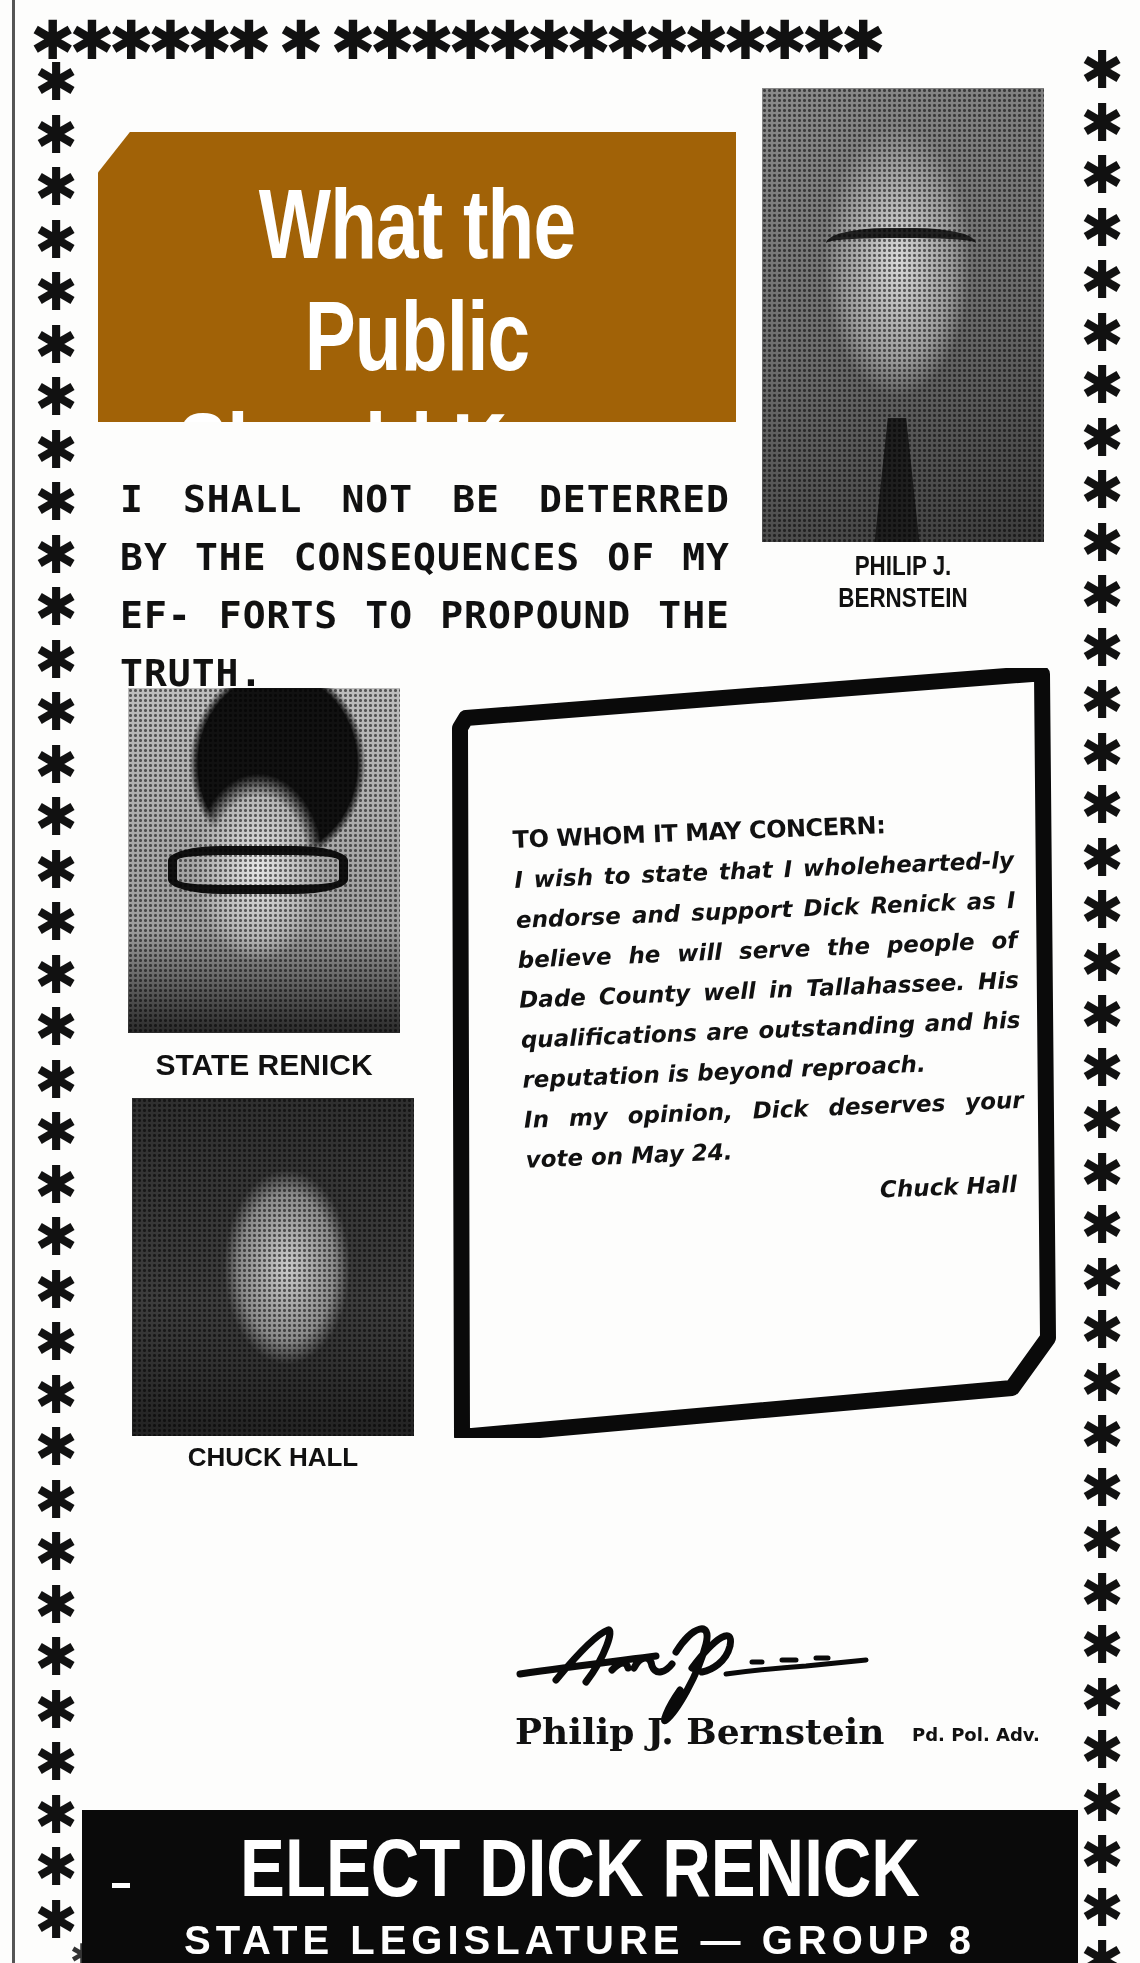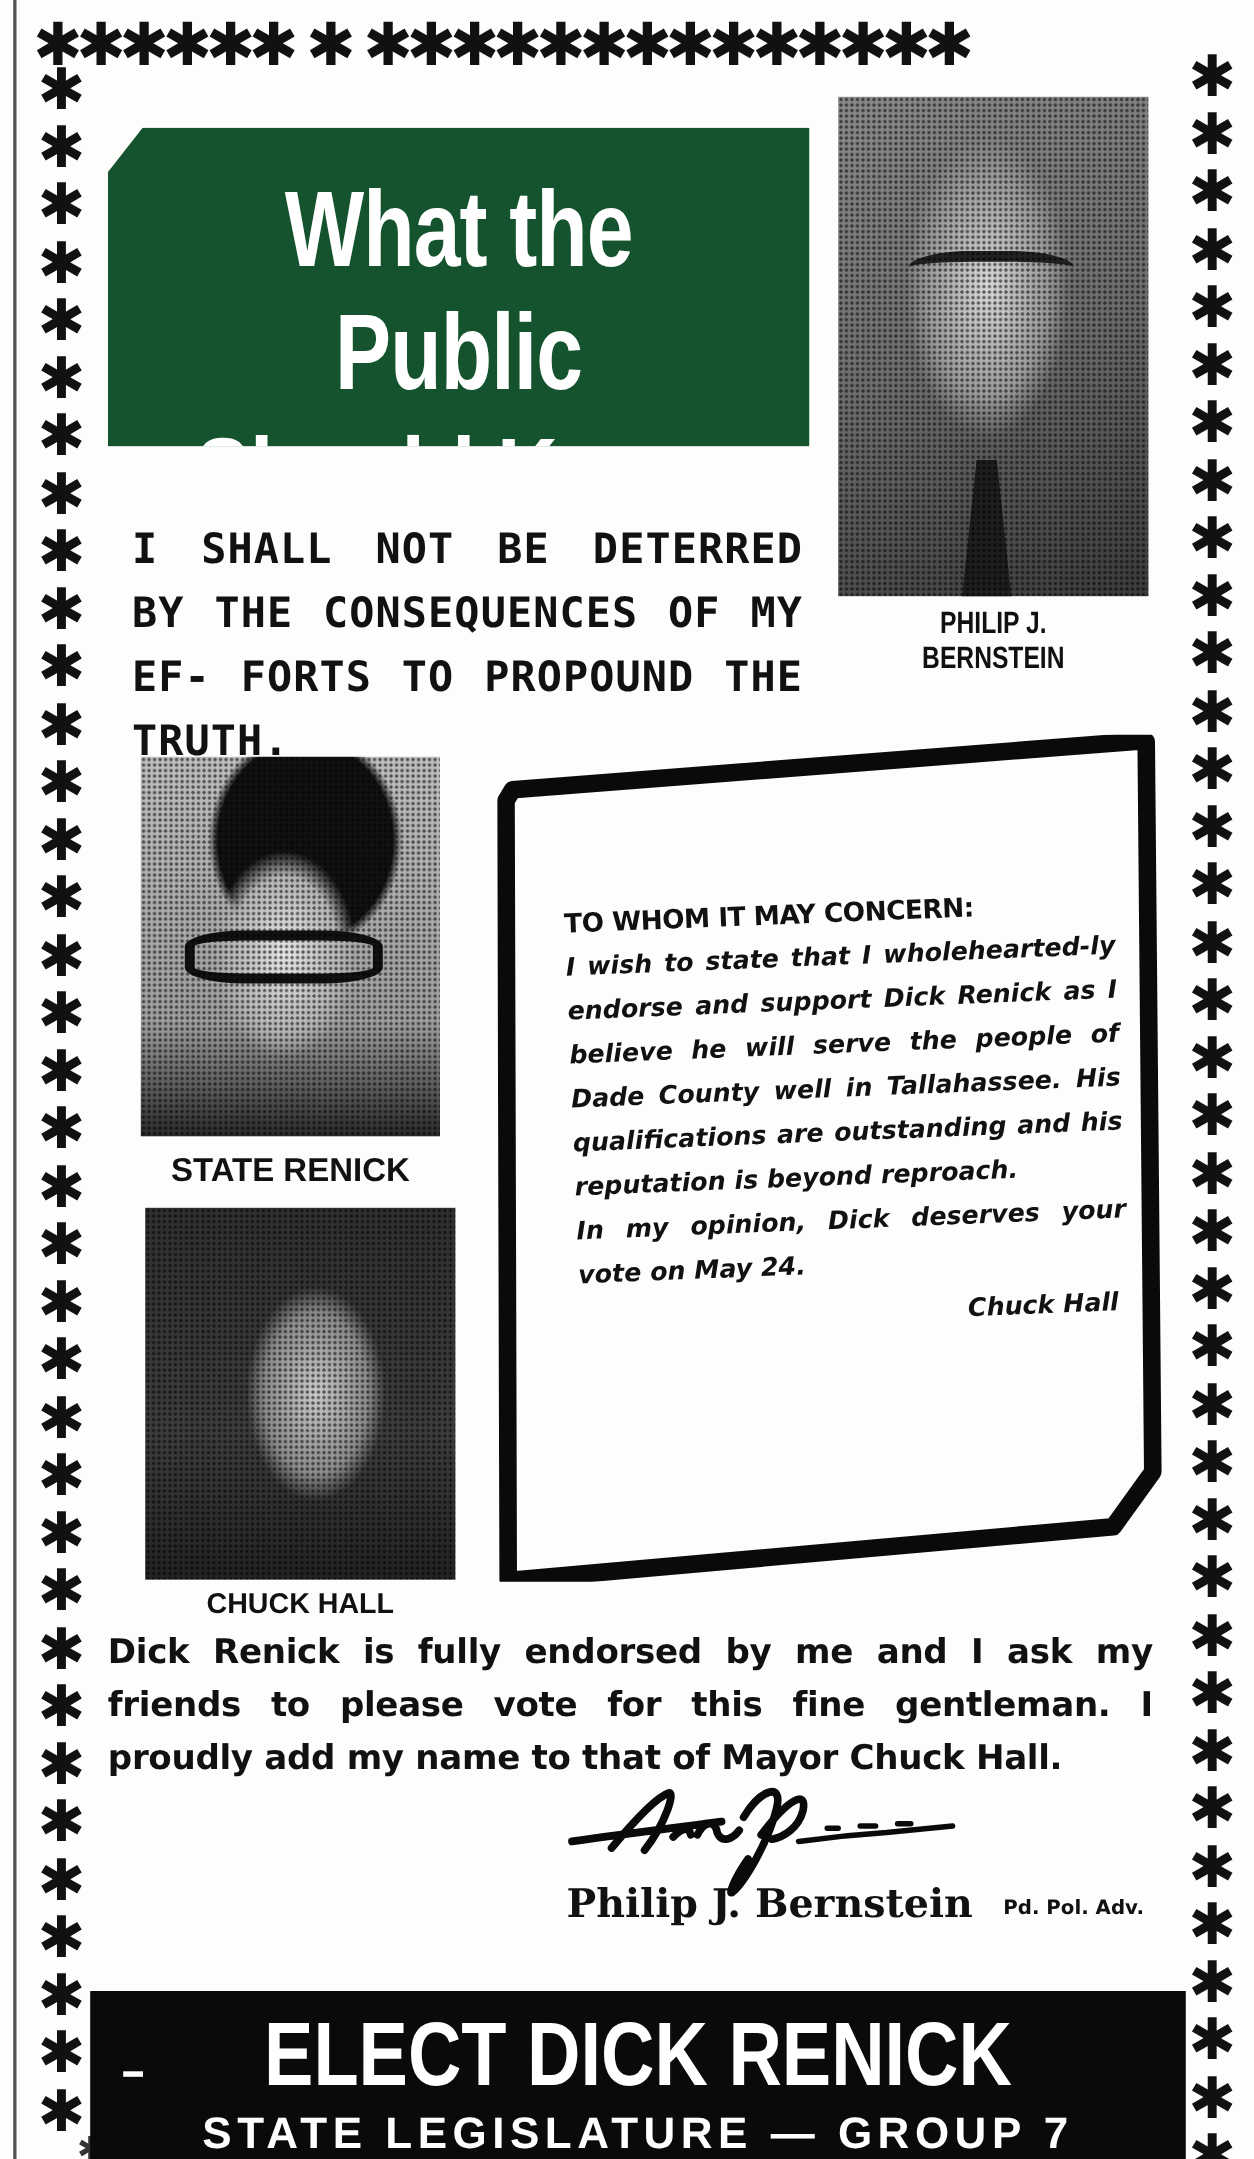--- a/index.html
+++ b/index.html
@@ -7,21 +7,21 @@
          font-family: "DejaVu Sans", sans-serif; color: #111; }
   .page { position: absolute; left: 0; top: 0; width: 1140px; height: 1963px; background: #fdfdfc; }
   .edge-line { position: absolute; left: 12px; top: 0; width: 3px; height: 1963px; background: #555; }
 
   .stars { position: absolute; color: #111; font-family: "DejaVu Sans", sans-serif; font-weight: bold; line-height: 1; }
   .stars-top { left: 30px; top: 14px; font-size: 54px; letter-spacing: -6px; white-space: nowrap; }
   .stars-left { left: 26px; top: 56px; width: 60px; font-size: 52px; line-height: 52.5px; text-align: center; word-break: break-all; }
   .stars-right { left: 1072px; top: 44px; width: 60px; font-size: 52px; line-height: 52.5px; text-align: center; word-break: break-all; }
   .stars-bottom { left: 70px; top: 1940px; font-size: 30px; letter-spacing: 12px; white-space: nowrap; color: #333; }
 
-  .headline-box { position: absolute; left: 98px; top: 116px; width: 638px; height: 290px; background: #14532d;
+  .headline-box { position: absolute; left: 98px; top: 132px; width: 638px; height: 290px; background: #a16207;
                   clip-path: polygon(5% 0, 100% 0, 100% 100%, 0 100%, 0 14%); }
   .headline { position: absolute; left: 0; top: 36px; width: 100%; text-align: center; color: #fff;
               font-family: "Liberation Sans", sans-serif; font-weight: bold; font-size: 98px; line-height: 112px;
               transform: scaleX(0.78); transform-origin: center top; letter-spacing: -1px; }
 
   .quote { position: absolute; left: 120px; top: 470px; width: 610px; font-family: "DejaVu Sans Mono", monospace;
            font-weight: bold; font-size: 38px; line-height: 58px; letter-spacing: 1px; text-align: justify; }
 
   .photo { position: absolute; overflow: hidden; background: #555; }
   .halftone { position: absolute; inset: 0;
@@ -114,28 +114,27 @@
       <polygon points="14,50 580,6 590,6 596,670 560,720 20,768 10,768 8,60" fill="#fdfdfc" stroke="#0a0a0a" stroke-width="16" stroke-linejoin="round"></polygon>
     </svg>
   </div>
   <div class="letter-text">
     <span class="letter-heading">TO WHOM IT MAY CONCERN:</span>
     <span class="letter-body">I wish to state that I wholehearted-ly endorse and support Dick Renick as I believe he will serve the people of Dade County well in Tallahassee.  His qualifications are outstanding and his reputation is beyond reproach.</span>
     <span class="letter-body">In my opinion, Dick deserves your vote on May 24.</span>
     <span class="letter-sig">Chuck Hall</span>
   </div>
 
-  <div class="endorse">Dick Renick is fully endorsed by me and I ask my friends to please vote for this fine gentleman. I proudly add my name to that of Mayor Chuck Hall.</div>
 
   <svg class="signature" viewBox="0 0 380 110">
     <path d="M4,58 C60,50 110,44 140,40 M40,64 C60,40 80,18 92,14 C98,12 90,40 70,66 M96,54 C104,46 110,44 112,52 M118,52 C124,40 134,38 136,50 C140,60 150,56 156,48" fill="none" stroke="#0a0a0a" stroke-width="7" stroke-linecap="round"></path>
     <path d="M160,36 C176,10 196,4 190,28 C182,60 160,96 150,104 C146,108 150,94 164,74 M176,52 C200,20 218,10 214,30 C210,46 196,54 186,56" fill="none" stroke="#0a0a0a" stroke-width="7" stroke-linecap="round"></path>
     <path d="M210,58 C240,54 260,52 290,50 C310,48 330,46 350,44 M236,46 L246,46 M266,44 L280,44 M300,42 L312,42" fill="none" stroke="#0a0a0a" stroke-width="5" stroke-linecap="round"></path>
   </svg>
   <div class="printed-name">Philip J. Bernstein</div>
   <div class="paid-adv">Pd. Pol. Adv.</div>
 
   <div class="footer-box">
     <div class="footer-dash"></div>
     <div class="footer-title">ELECT DICK RENICK</div>
-    <div class="footer-sub">STATE LEGISLATURE — GROUP 7</div>
+    <div class="footer-sub">STATE LEGISLATURE — GROUP 8</div>
   </div>
 </div>
 
 </body></html>

